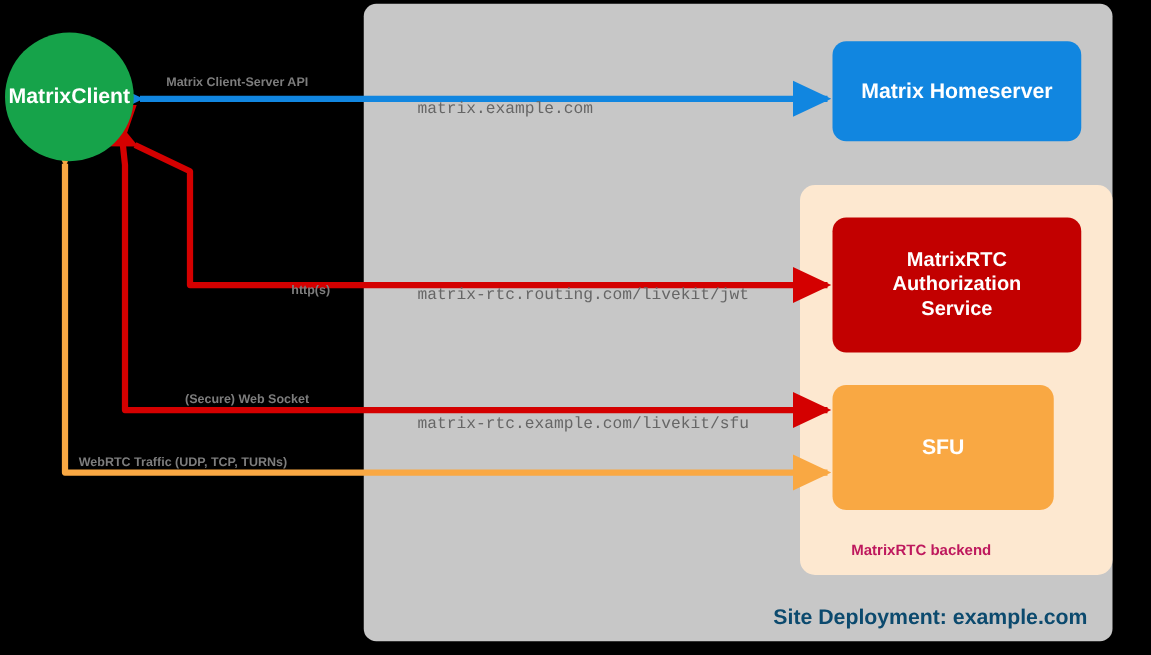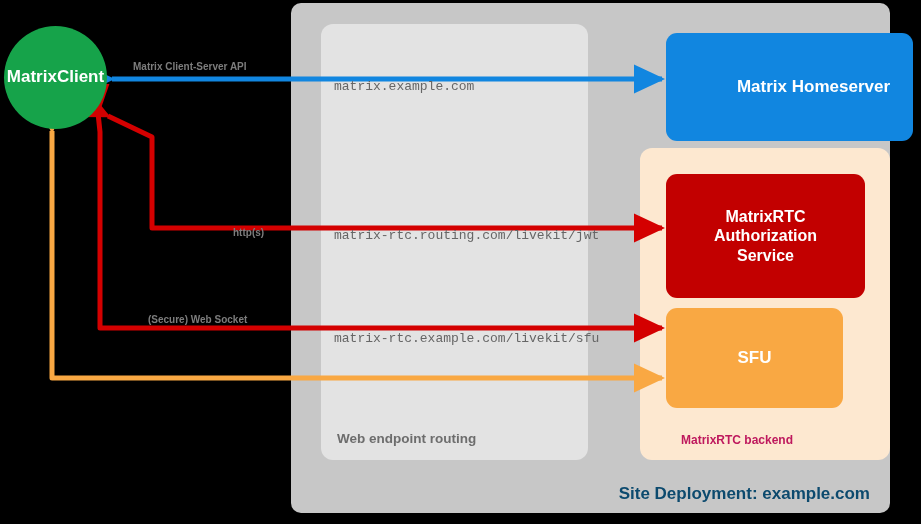--- a/index.html
+++ b/index.html
@@ -39,24 +39,24 @@
     border-radius:50%;background:#16a34a;
     display:flex;align-items:center;justify-content:center;
     color:#fff;font-size:17px;font-weight:bold;line-height:1.18;text-align:center;
   }
   .node{
     position:absolute;border-radius:11px;
     display:flex;align-items:center;justify-content:center;text-align:center;
     color:#fff;font-weight:bold;line-height:1.2;
   }
   .homeserver{
-    left:666px;top:33px;width:199px;height:108px;background:#1186e0;font-size:17px;padding-left:48px;
+    left:666px;top:33px;width:199px;height:80px;background:#1186e0;font-size:17px;
   }
   .auth-svc{
-    left:666px;top:174px;width:199px;height:124px;background:#c20000;font-size:16px;
+    left:666px;top:174px;width:199px;height:108px;background:#c20000;font-size:16px;
   }
   .sfu{
     left:666px;top:308px;width:177px;height:100px;background:#f9a843;font-size:17px;
   }
   
   .endpoint{
     position:absolute;font-family:"Liberation Mono", monospace;
     font-size:13px;color:#666666;white-space:nowrap;margin-top:17px;
   }
   
@@ -67,23 +67,20 @@
 </style>
 </head>
 <body>
 
 <div id="stage">
 
   <div class="site-box">
     <div class="site-label">Site Deployment: example.com</div>
   </div>
 
-  <div class="routing-box">
-    <div class="routing-label">Web endpoint routing</div>
-  </div>
 
   <div class="backend-box">
     <div class="backend-label">MatrixRTC backend</div>
   </div>
 
   <svg class="wires" viewBox="0 0 921 524">
     <defs>
       <marker id="ah-blue-r" markerWidth="7" markerHeight="7" refX="5.6" refY="3.5" orient="auto" markerUnits="strokeWidth">
         <path d="M0,0.6 L6.2,3.5 L0,6.4 Z" fill="#1186e0"></path>
       </marker>
@@ -136,14 +133,15 @@
     <span>SFU</span>
   </div>
 
   <div class="endpoint" style="left:334px;top:62px;">matrix.example.com</div>
   <div class="endpoint" style="left:334px;top:211px;">matrix-rtc.routing.com/livekit/jwt</div>
   <div class="endpoint" style="left:334px;top:314px;">matrix-rtc.example.com/livekit/sfu</div>
 
   <div class="traffic-label" style="left:133px;top:61px;">Matrix Client-Server API</div>
   <div class="traffic-label" style="left:233px;top:227px;">http(s)</div>
   <div class="traffic-label" style="left:148px;top:314px;">(Secure) Web Socket</div>
+  <div class="traffic-label" style="left:63px;top:365px;">WebRTC Traffic (UDP, TCP, TURNs)</div>
 
 </div>
 
 </body></html>

